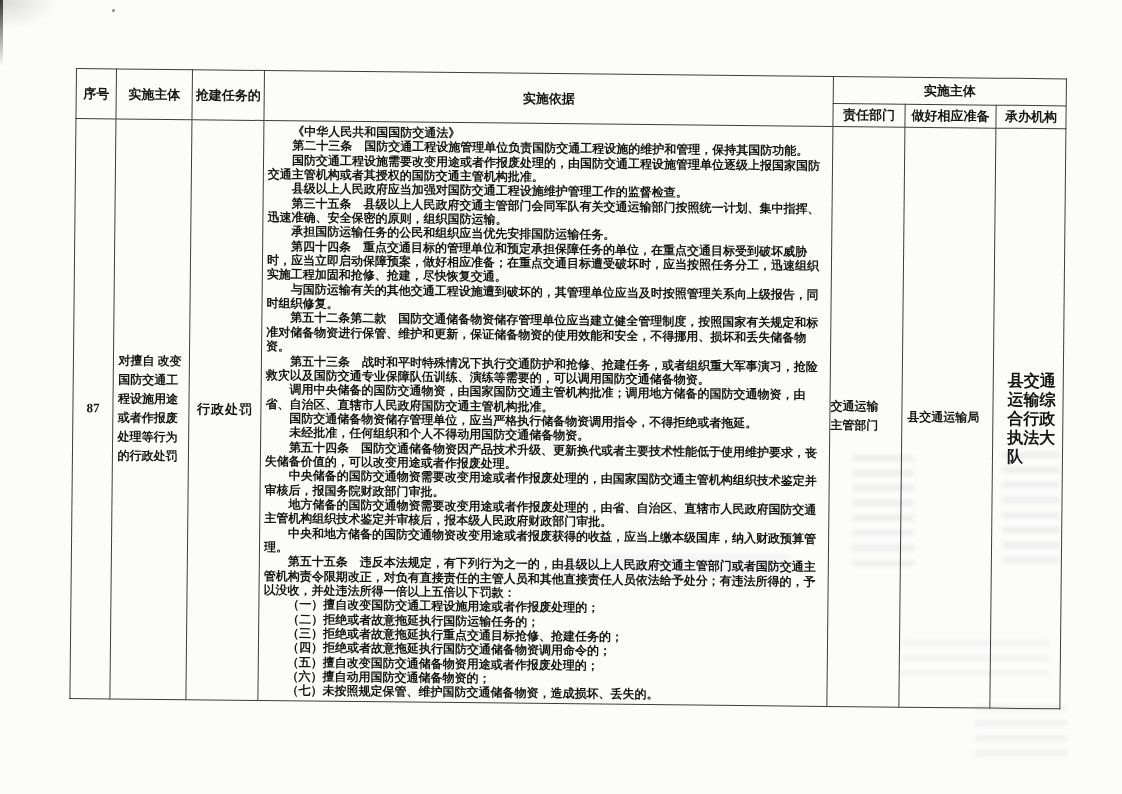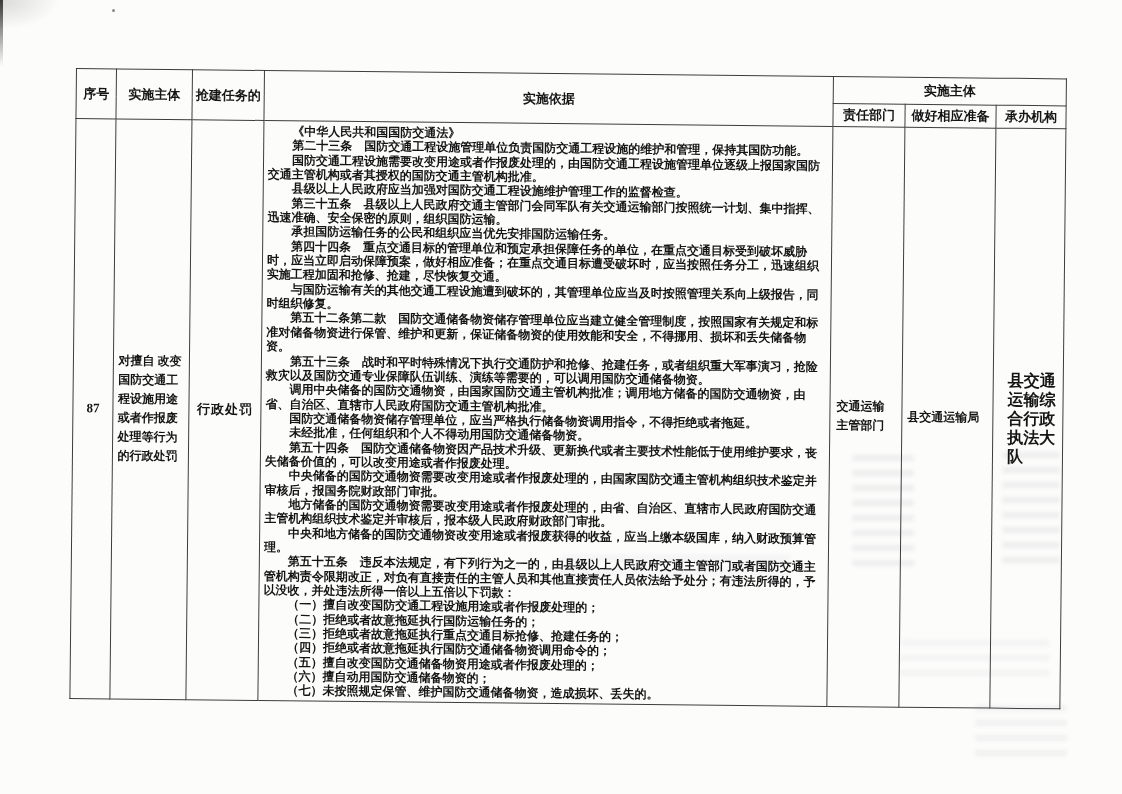--- a/index.html
+++ b/index.html
@@ -91,21 +91,21 @@
   td.cell-basis p {
     margin: 0;
     text-indent: 2em;
     font-size: 12px;
     line-height: 14.35px;
     font-weight: 600;
   }
   td.cell-basis p.law-title { font-weight: 700; }
   td.cell-dept { vertical-align: middle; }
   td.cell-dept .inner {
-    width: 52px; margin-left: 6px;
+    width: 52px; 
     font-size: 12px; line-height: 19px; font-weight: 600;
   }
   td.cell-level { vertical-align: middle; padding-left: 5px;
     font-size: 12px; font-weight: 600; }
   td.cell-org { vertical-align: middle; }
   td.cell-org .inner {
     width: 62px; margin-left: 14px;
     font-size: 16px; line-height: 19px; font-weight: 600;
   }
 </style>

